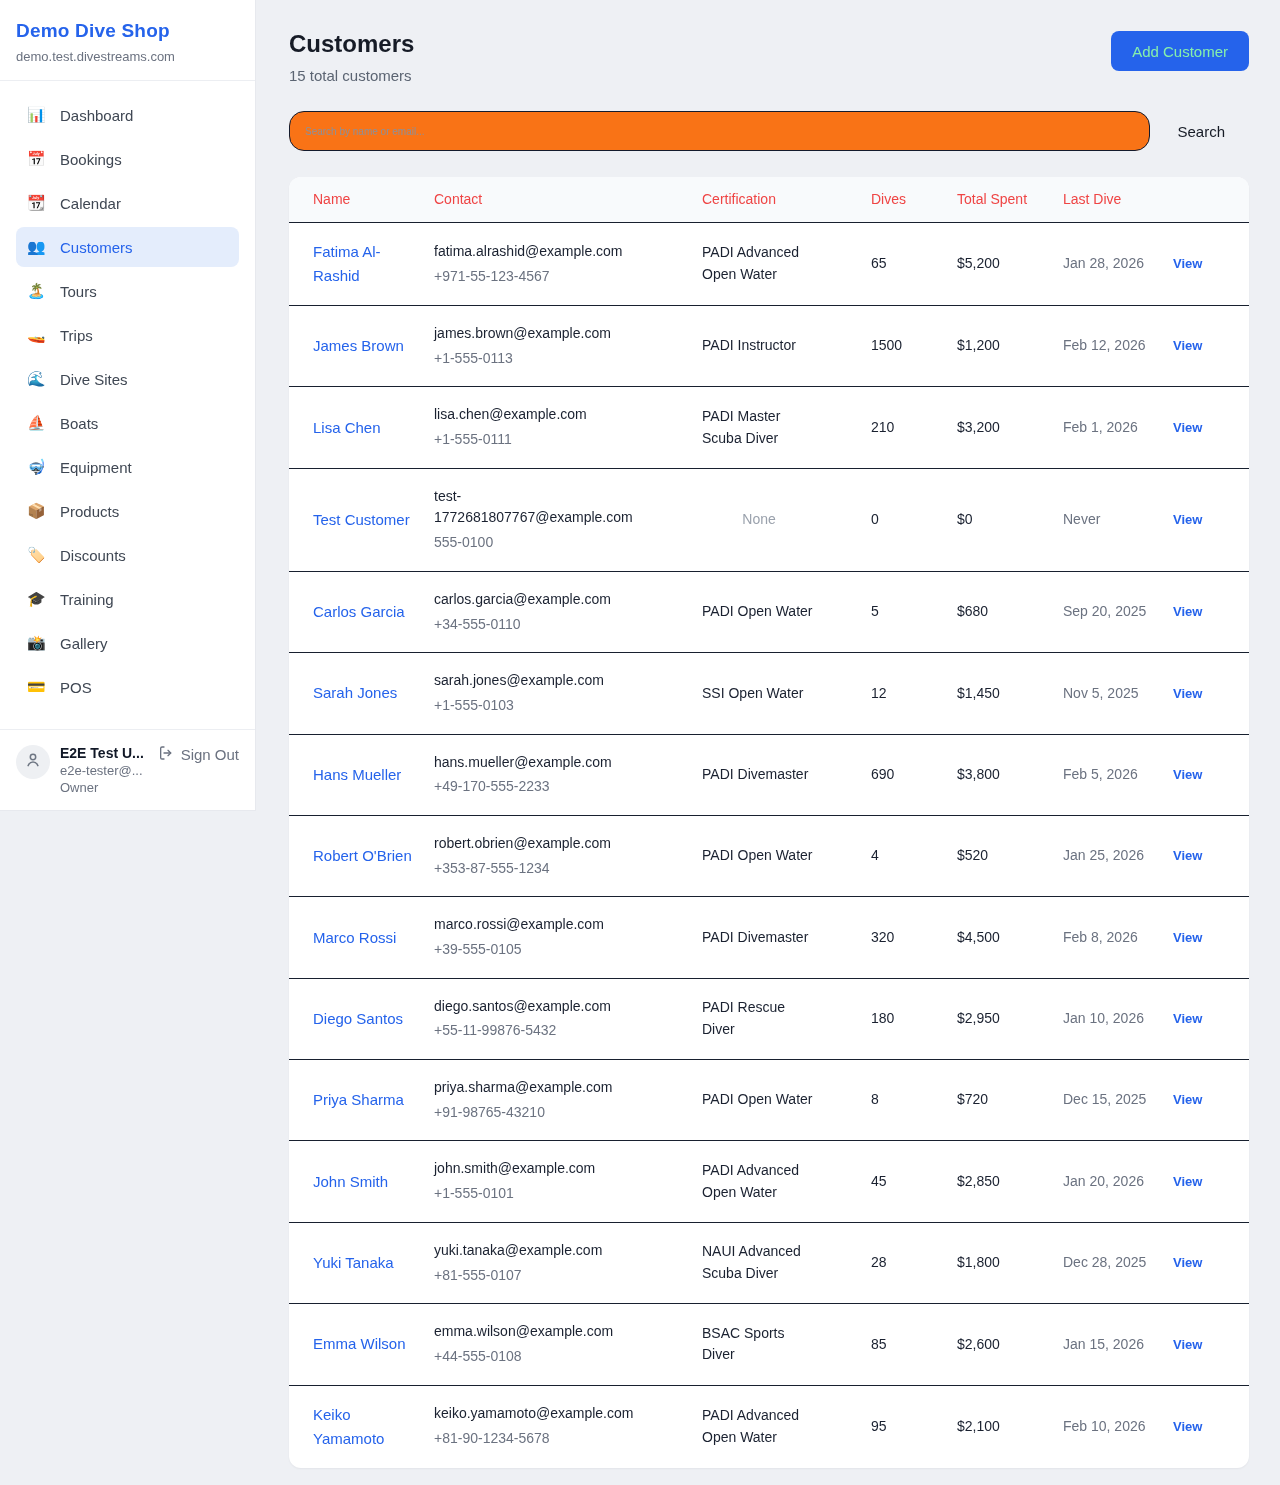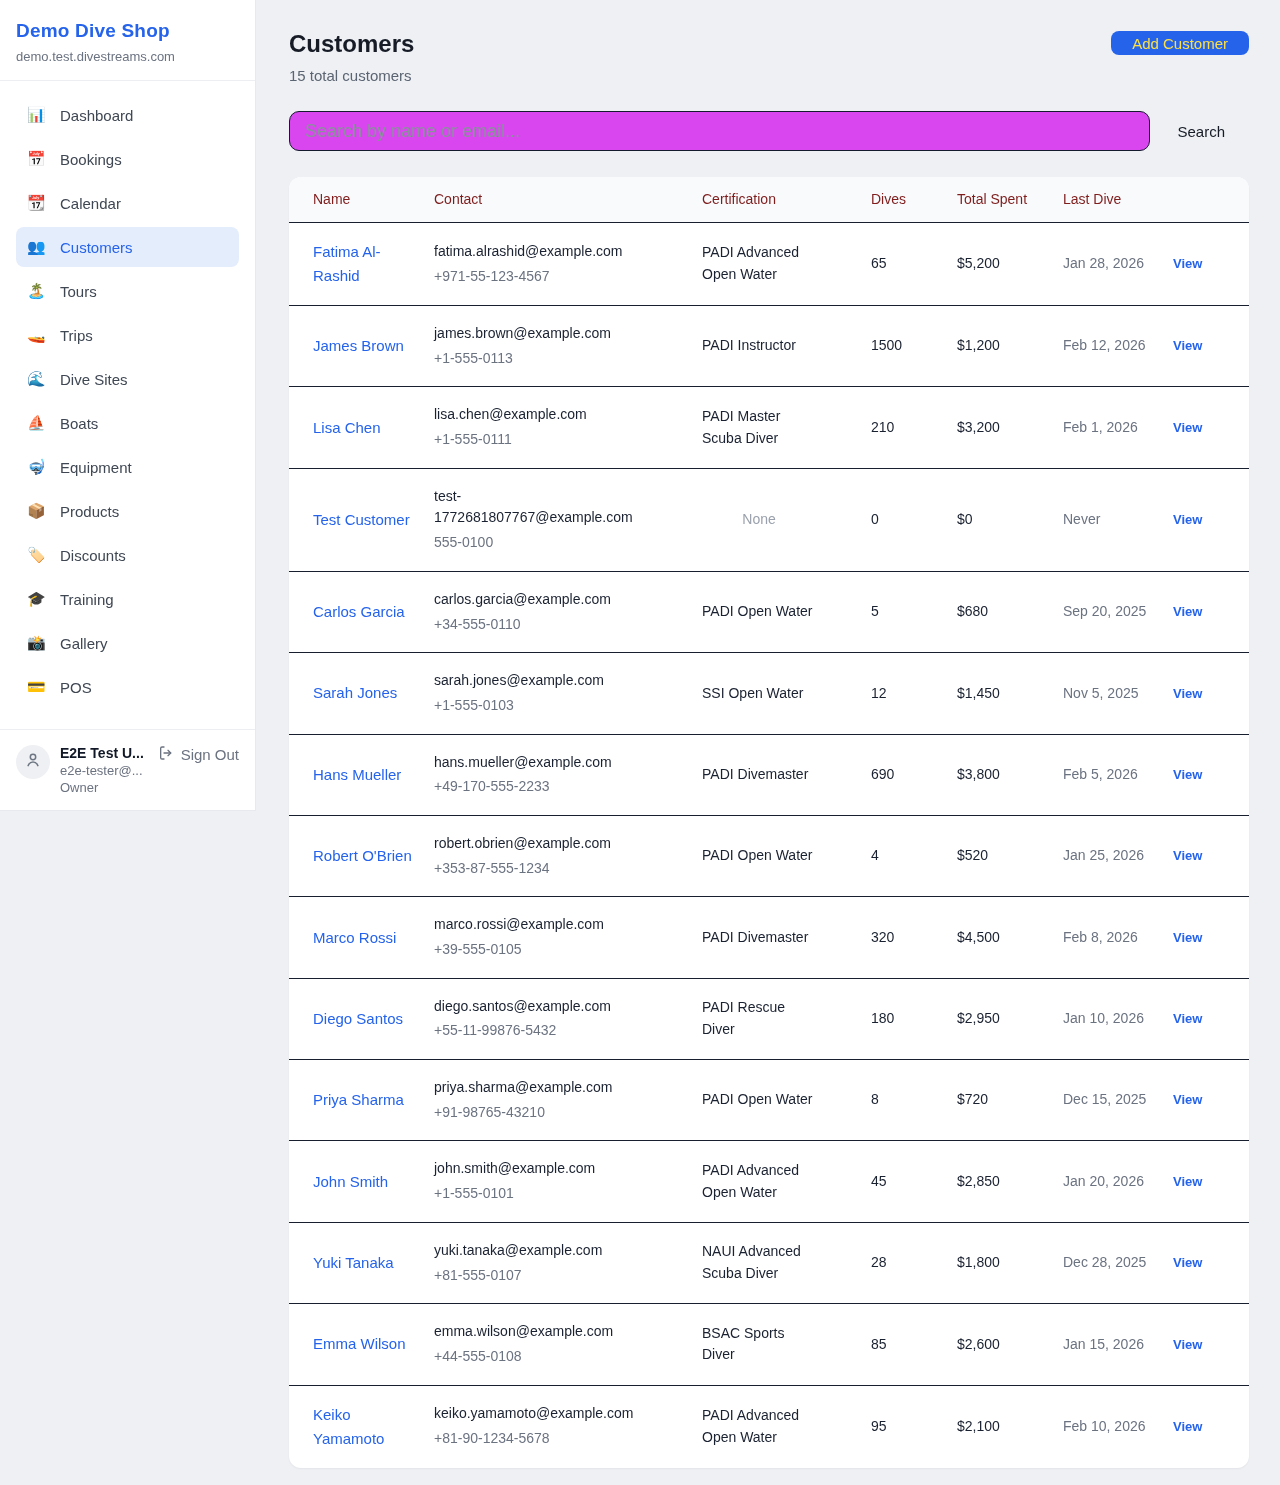--- a/index.html
+++ b/index.html
@@ -49,29 +49,29 @@
     margin-left: auto; display: flex; align-items: center; gap: 7px;
     color: #6b7280; font-size: 15px; background: none; border: none;
     font-family: inherit; cursor: pointer; white-space: nowrap;
   }
   
   .main { flex: 1; padding: 30px 31px 17px 33px; min-width: 0; }
   .page-header { display: flex; justify-content: space-between; align-items: flex-start; }
   .page-title { font-size: 24px; font-weight: 700; color: #161b26; }
   .page-subtitle { font-size: 15px; color: #5b6472; margin-top: 9px; }
   .add-btn {
-    background: #2563eb; color: #fde047; border: none; border-radius: 8px;
-    height: 24px; padding: 0 21px; font-size: 15px; font-weight: 500;
+    background: #2563eb; color: #86efac; border: none; border-radius: 8px;
+    height: 40px; padding: 0 21px; font-size: 15px; font-weight: 500;
     font-family: inherit; cursor: pointer; margin-top: 1px;
   }
   .search-row { display: flex; align-items: center; margin-top: 27px; }
   .search-input {
-    flex: 1; height: 40px; background: #d946ef;
-    border: 1px solid #141b2d; border-radius: 10px;
-    padding: 0 15px; font-size: 18px; color: #111827; font-family: inherit;
+    flex: 1; height: 40px; background: #f97316;
+    border: 1px solid #141b2d; border-radius: 15px;
+    padding: 0 15px; font-size: 10px; color: #111827; font-family: inherit;
     outline: none;
   }
   .search-input::placeholder { color: #8a919c; }
   .search-btn {
     background: none; border: none; color: #161b26; font-size: 15px;
     font-family: inherit; cursor: pointer; padding: 0 24px 0 27px;
   }
   
   .table-card {
     background: #ffffff; border-radius: 12px; margin-top: 26px;
@@ -80,21 +80,21 @@
   table { width: 100%; border-collapse: collapse; font-size: 14px; table-layout: fixed; }
   col.c-name  { width: 145px; }
   col.c-contact { width: 268px; }
   col.c-cert  { width: 169px; }
   col.c-dives { width: 86px; }
   col.c-spent { width: 106px; }
   col.c-last  { width: 100px; }
   col.c-view  { width: auto; }
   thead tr { background: #f8fafc; }
   th {
-    text-align: left; font-weight: 400; color: #7f1d1d; font-size: 14px;
+    text-align: left; font-weight: 400; color: #ef4444; font-size: 14px;
     padding: 12px 16px 12px 0; line-height: 1.5; vertical-align: middle;
   }
   th:first-child, td:first-child { padding-left: 24px; }
   tbody tr { border-top: 1px solid #18202f; }
   td {
     padding: 17px 16px 17px 0; vertical-align: middle;
     color: #1a2130; line-height: 1.55;
   }
   .name-link { color: #2563eb; text-decoration: none; font-size: 15px; font-weight: 500; line-height: 1.6; display: inline-block; }
   .contact-email { color: #1a2130; max-width: 216px; overflow-wrap: break-word; }

